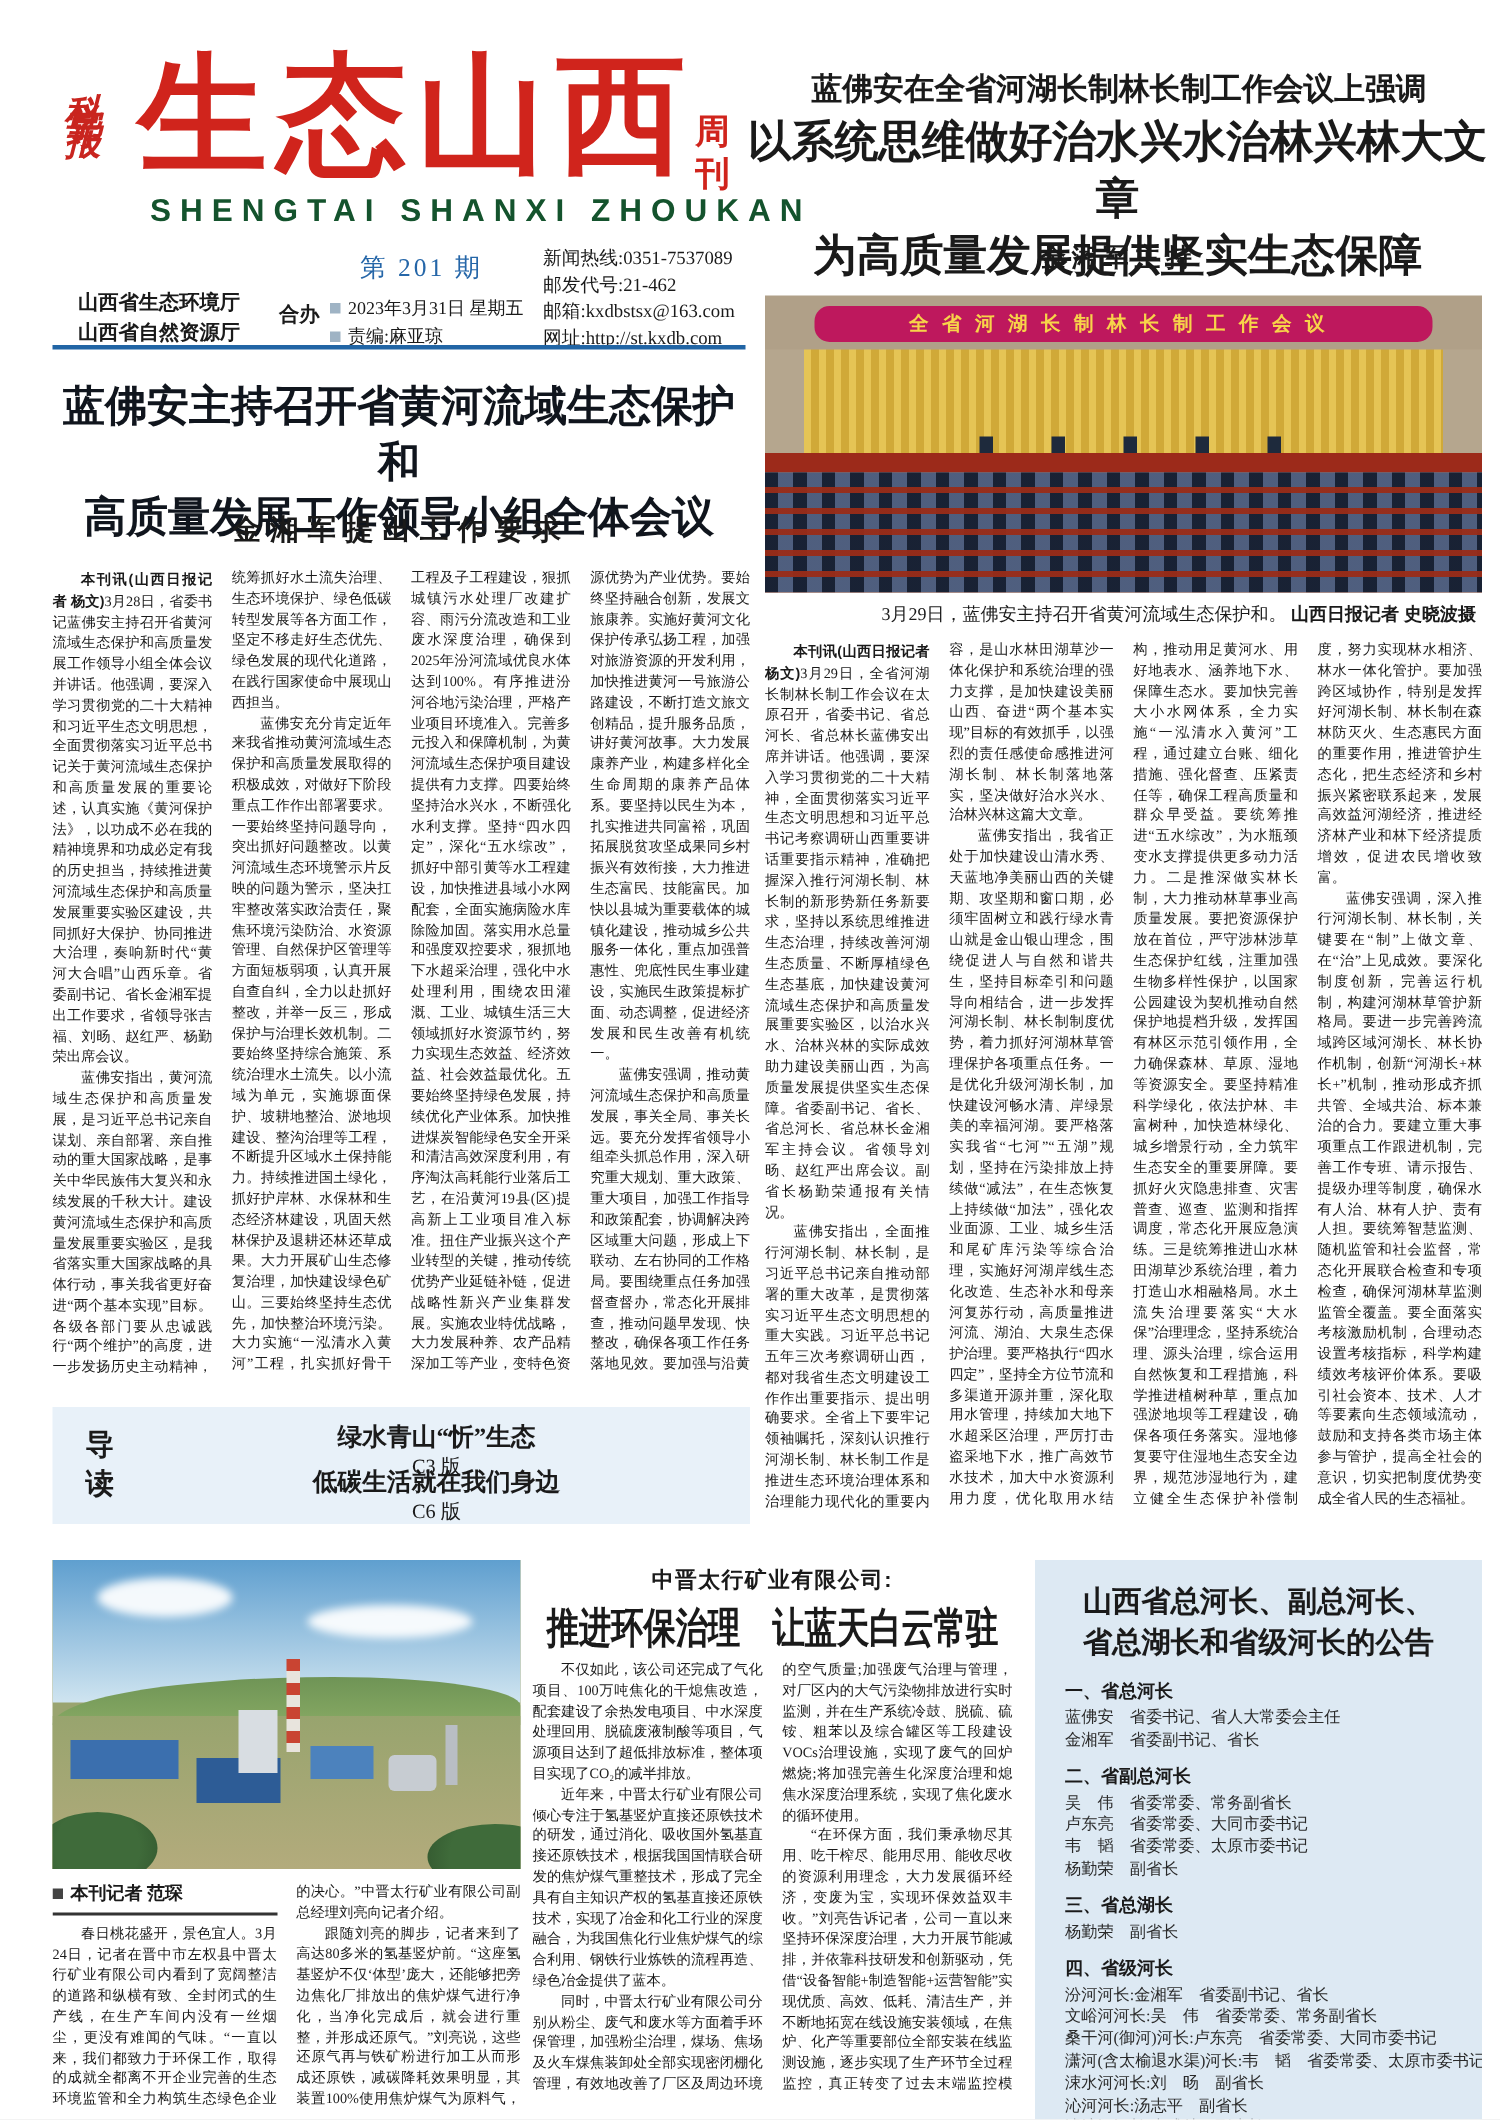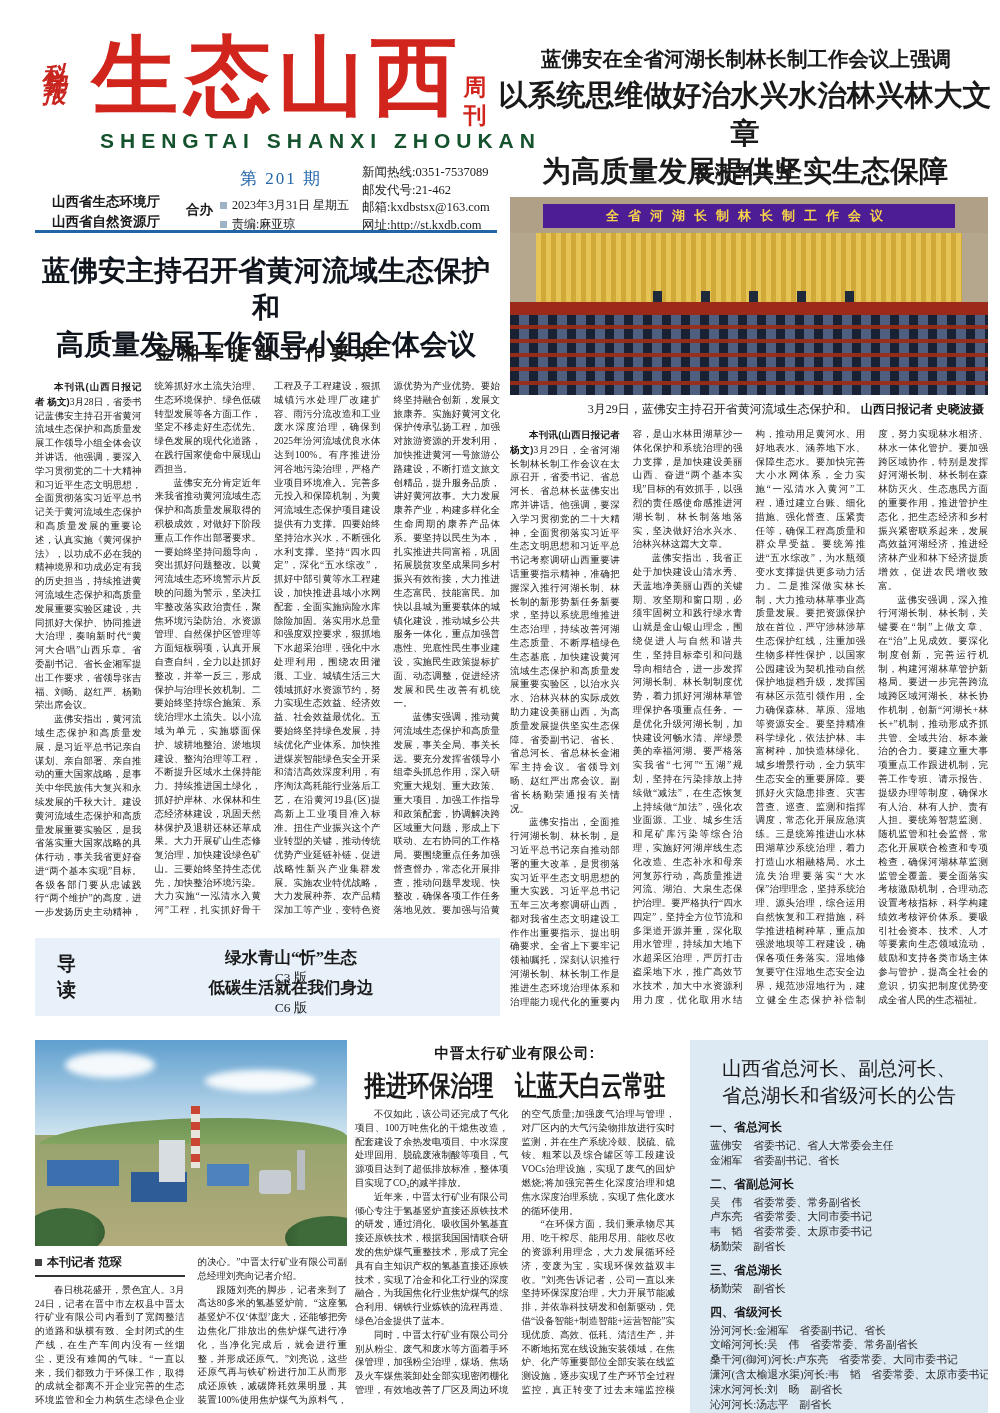--- a/index.html
+++ b/index.html
@@ -27,23 +27,23 @@
   
   .tr-kicker{position:absolute;left:502px;top:45px;width:488px;text-align:center;
     font-family:"Liberation Sans","DejaVu Sans",sans-serif;font-weight:bold;font-size:20.5px;}
   .tr-head{position:absolute;left:498px;top:76px;width:494px;text-align:center;
     font-family:"Liberation Sans","DejaVu Sans",sans-serif;font-weight:900;font-size:29px;line-height:38px;}
   .tr-sub{position:absolute;left:502px;top:160px;width:488px;text-align:center;
     font-size:17px;font-weight:bold;letter-spacing:4px;}
 
   
   .conf-photo{position:absolute;left:510px;top:197px;width:478px;height:198px;overflow:hidden;background:#b0a088;}
-  .cp-banner{position:absolute;top:7px;left:7%;width:86%;height:24px;background:#4c1d95;
+  .cp-banner{position:absolute;top:7px;left:7%;width:86%;height:24px;background:#be185d;
     color:#f7d449;display:flex;align-items:center;justify-content:center;
-    font-family:"Liberation Sans",sans-serif;font-weight:bold;font-size:13px;letter-spacing:9px;white-space:nowrap;}
+    font-family:"Liberation Sans",sans-serif;font-weight:bold;font-size:13px;letter-spacing:9px;white-space:nowrap;border-radius:10px;}
   .cp-curtain{position:absolute;top:36px;left:26px;right:26px;height:70px;
     background:repeating-linear-gradient(90deg,#e5c455 0 5px,#d0a938 5px 10px);}
   .cp-sidewall{position:absolute;top:36px;width:26px;height:70px;background:#b5a68e;}
   .cp-figure{position:absolute;width:9px;height:11px;background:#1e2a3c;top:94px;}
   .cp-stage{position:absolute;top:105px;left:0;width:100%;height:13px;background:#9c2a1a;}
   .cp-audience{position:absolute;top:118px;left:0;width:100%;height:80px;background-color:#49597a;
     background-image:
       repeating-linear-gradient(180deg,rgba(20,30,50,0) 0 10px,rgba(154,44,24,0.95) 10px 14px),
       repeating-linear-gradient(90deg,rgba(16,24,40,0.85) 0 9px,rgba(90,105,135,0.35) 9px 19px);}
   .conf-caption{position:absolute;left:510px;top:401px;width:478px;font-size:12px;
@@ -90,21 +90,21 @@
     transform:scaleY(1.3);transform-origin:top center;}
   .feature-right{position:absolute;left:355px;top:1108px;width:320px;height:302px;column-count:2;}
   .feature-left{position:absolute;left:35px;top:1256px;width:312px;height:154px;column-count:2;}
   .feat-byline{font-family:Liberation Serif, serif;font-weight:bold;font-size:12px;
     border-bottom:2px solid #333;padding-bottom:5px;margin-bottom:7px;}
   .feat-byline .sq{background:#444;}
 
   
   .announce{position:absolute;left:690px;top:1040px;width:298px;height:373px;background:#dde9f3;
     padding:15px 20px;box-sizing:border-box;overflow:hidden;}
-  .an-title{text-align:center;font-family:"Liberation Sans",sans-serif;font-weight:400;
+  .an-title{text-align:center;font-family:"Liberation Sans",sans-serif;font-weight:700;
     font-size:19.5px;line-height:27px;margin-bottom:10px;}
   .an-sec-h{font-family:Liberation Mono, monospace;font-weight:bold;font-size:12px;margin:8px 0 2px;}
   .an-entry{font-size:10.8px;line-height:14.8px;color:#2a2a2a;white-space:nowrap;}
 </style>
 </head>
 <body>
 
 <div class="page">
 
   <div class="brand-vert">科学导报</div>

